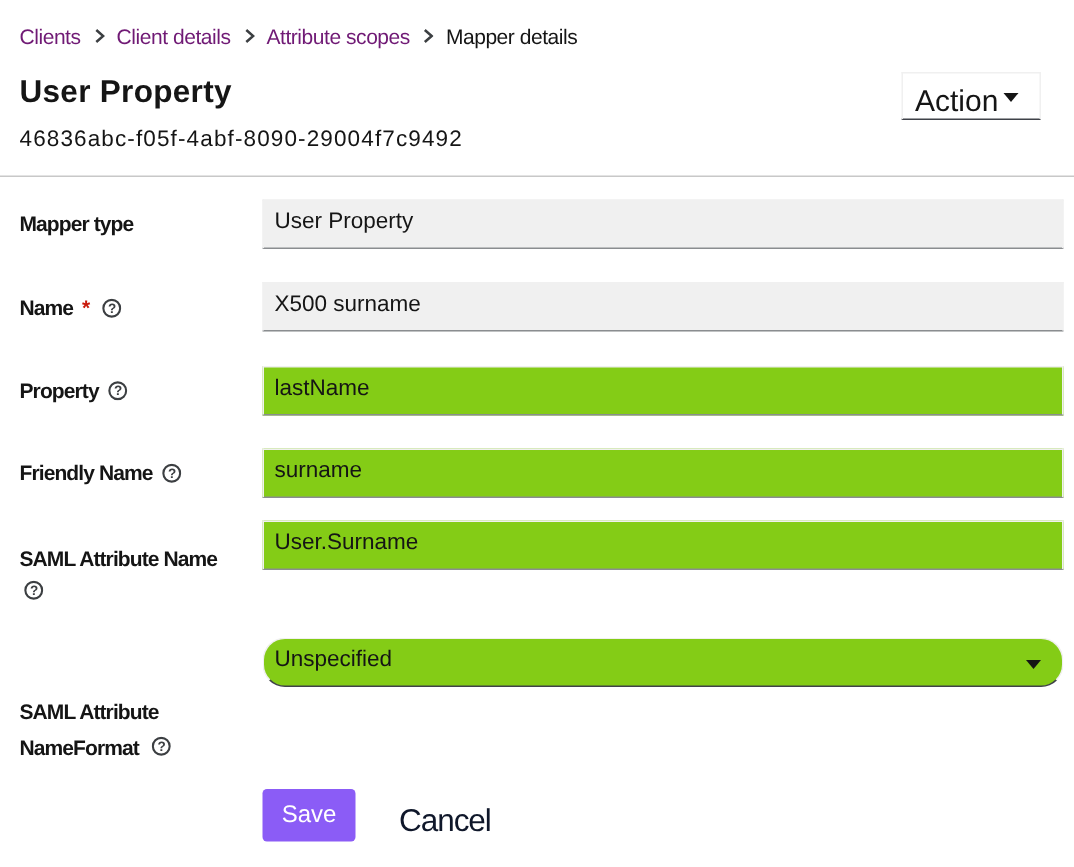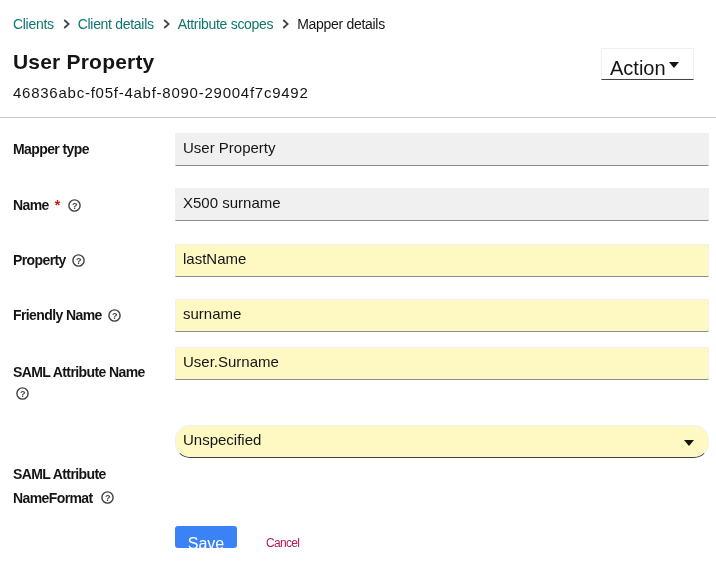--- a/index.html
+++ b/index.html
@@ -1,34 +1,34 @@
 <!DOCTYPE html>
 <html><head>
 <meta charset="utf-8">
 <style>
 html,body{margin:0;padding:0;}
 body{width:716px;height:578px;background:#fff;font-family:"Liberation Sans",sans-serif;color:#151515;position:relative;overflow:hidden;}
 .abs{position:absolute;}
-a{color:#0f766e;text-decoration:none;}
+a{color:#701a75;text-decoration:none;}
 .crumbs{left:13px;top:16px;font-size:14px;letter-spacing:-0.3px;}
 .crumbs svg.sep{margin:0 8px 0 9px;}
 .title{left:13px;top:50px;font-size:21px;font-weight:bold;letter-spacing:0.2px;}
 .subtitle{left:13px;top:84px;font-size:15px;letter-spacing:0.75px;}
 .actbtn{left:601px;top:48px;width:93px;height:32px;background:#fff;border:1px solid #f0f0f0;border-bottom:1px solid #3f4249;box-sizing:border-box;}
 .actbtn span{position:absolute;left:8px;top:8px;font-size:20px;}
 .divider{left:0;top:117px;width:716px;height:1px;background:#c8c8c8;}
 .lbl{font-size:14px;font-weight:bold;letter-spacing:-0.6px;}
-.inp{left:175px;width:534px;height:33px;box-sizing:border-box;border:1px solid #f0f0f0;border-bottom:1px solid #8a8d90;background:#fef9c3;}
+.inp{left:175px;width:534px;height:33px;box-sizing:border-box;border:1px solid #f0f0f0;border-bottom:1px solid #8a8d90;background:#84cc16;}
 .inp.ro{background:#f0f0f0;}
 .inp span{position:absolute;left:7px;top:5px;font-size:15px;color:#151515;letter-spacing:0;}
 .sel{border-bottom:1px solid #3f4249;}
 .red{color:#c9190b;font-size:14px;margin:0 2px 0 6px;}
 .qi{display:inline-block;vertical-align:-2px;margin-left:3px;}
-.savebtn{left:175px;top:526px;width:62px;height:22px;background:#3b82f6;border-radius:3px;color:#fff;font-size:16px;text-align:center;line-height:36px;}
-.cancel{left:266px;top:536px;font-size:12px;color:#be185d;letter-spacing:-0.7px;}
+.savebtn{left:175px;top:526px;width:62px;height:35px;background:#8b5cf6;border-radius:3px;color:#fff;font-size:16px;text-align:center;line-height:36px;}
+.cancel{left:266px;top:536px;font-size:21px;color:#0f172a;letter-spacing:-0.7px;}
 </style>
 </head>
 <body>
 <div class="abs crumbs"><a>Clients</a><svg class="sep" width="7" height="10" viewBox="0 0 7 10">
       <path d="M1.2 1 L5.8 5 L1.2 9" stroke="#3c3f42" stroke-width="1.7" fill="none"></path>
     </svg><a>Client details</a><svg class="sep" width="7" height="10" viewBox="0 0 7 10">
       <path d="M1.2 1 L5.8 5 L1.2 9" stroke="#3c3f42" stroke-width="1.7" fill="none"></path>
     </svg><a>Attribute scopes</a><svg class="sep" width="7" height="10" viewBox="0 0 7 10">
       <path d="M1.2 1 L5.8 5 L1.2 9" stroke="#3c3f42" stroke-width="1.7" fill="none"></path>
     </svg><span>Mapper details</span></div>

